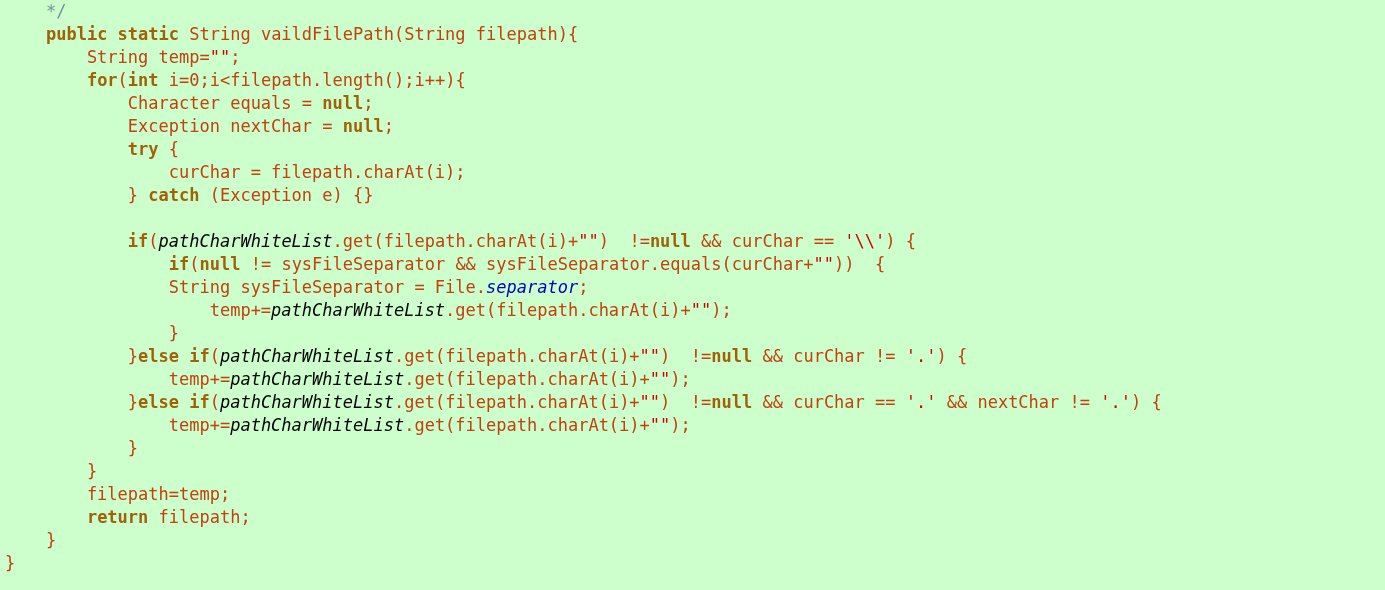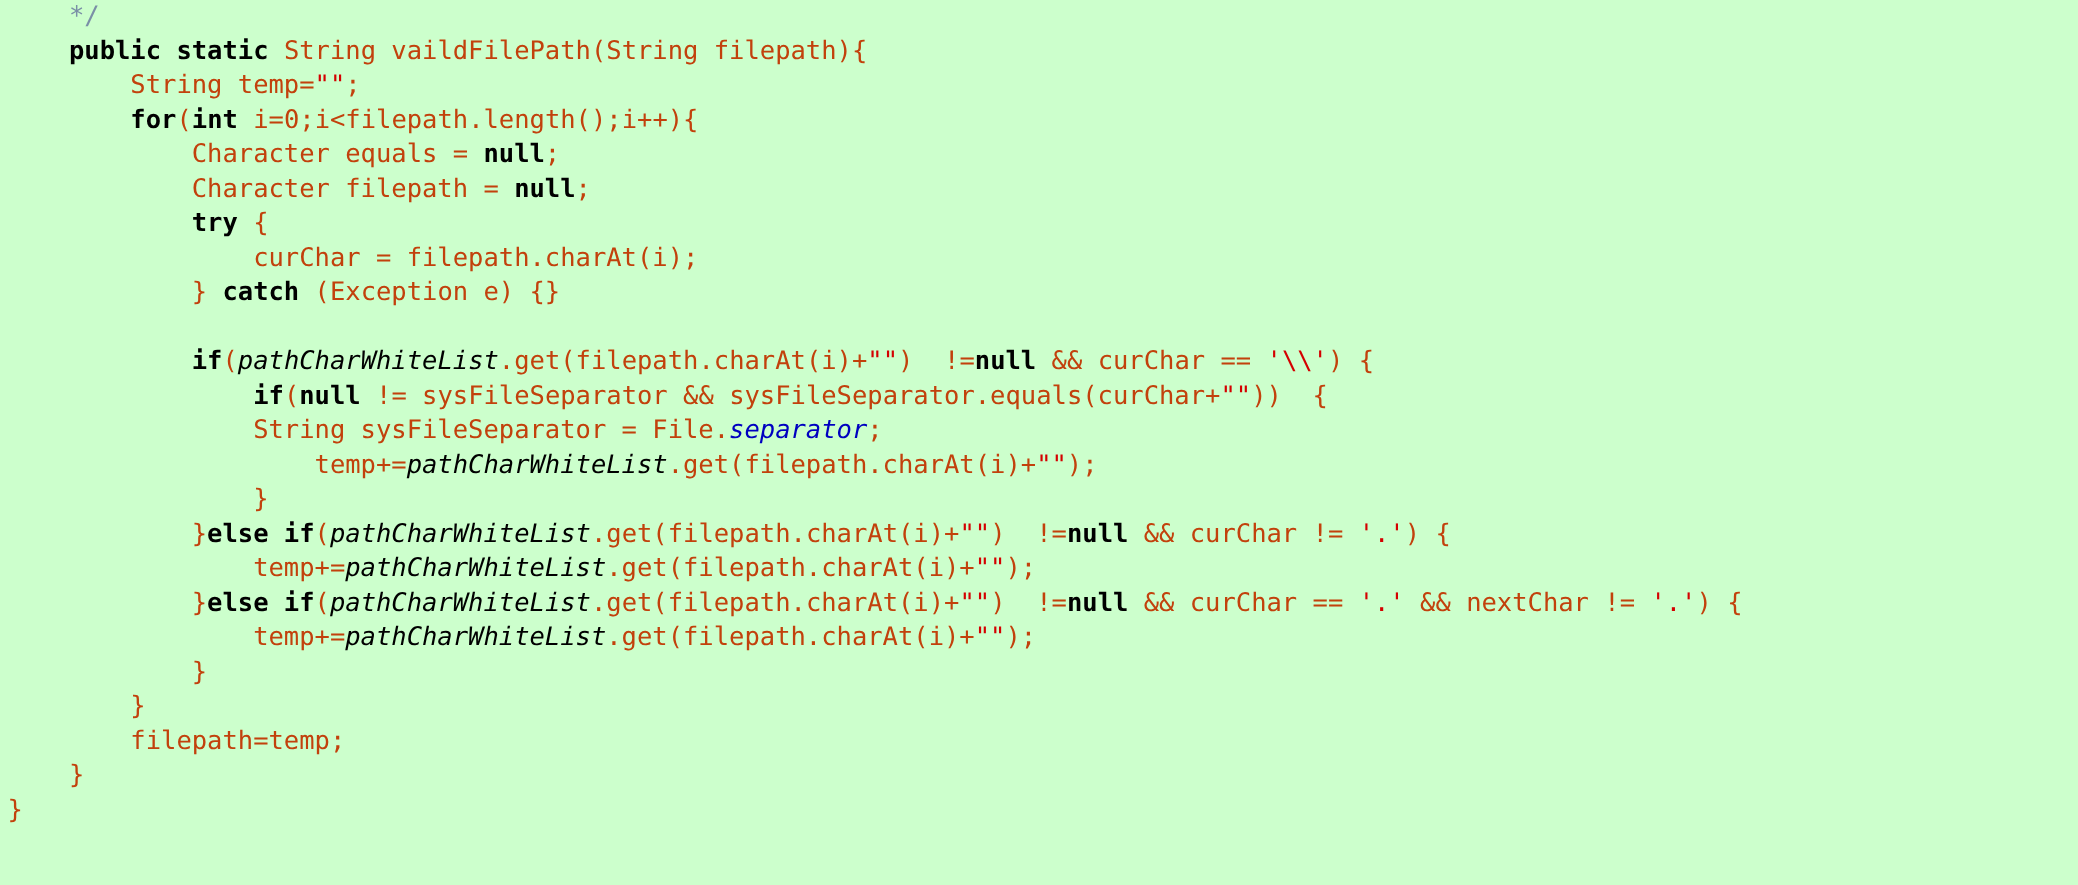--- a/index.html
+++ b/index.html
@@ -26,49 +26,50 @@
     line-height: 23px;
     font-size: 17px;
     white-space: pre;
     color: #2b2b2b;
     letter-spacing: 0px;
     padding-left: 5px;
     font-family: "DejaVu Sans Mono", "Liberation Mono", monospace;
   }
   
   .tok-plain    { color: #c2410c; }
-  .tok-keyword  { color: #000000; font-weight: bold; }
+  .tok-keyword  { color: #a16207; font-weight: bold; }
   .tok-string   { color: #d40000; }
   .tok-comment  { color: #7a8fa6; }
   .tok-field    { color: #000000; font-style: italic; }
   .tok-static   { color: #0000c0; font-style: italic; }
 </style>
 </head>
 <body style="background: rgb(204, 255, 204);">
 
 <div id="code-view" style="background: rgb(204, 255, 204);">
   <div id="code-lines">
       <div class="code-line"><span class="tok-plain">    </span><span class="tok-comment">*/</span></div>
       <div class="code-line"><span class="tok-plain">    </span><span class="tok-keyword">public static</span><span class="tok-plain"> String vaildFilePath(String filepath){</span></div>
       <div class="code-line"><span class="tok-plain">        String temp=</span><span class="tok-string">""</span><span class="tok-plain">;</span></div>
       <div class="code-line"><span class="tok-plain">        </span><span class="tok-keyword">for</span><span class="tok-plain">(</span><span class="tok-keyword">int</span><span class="tok-plain"> i=0;i&lt;filepath.length();i++){</span></div>
       <div class="code-line"><span class="tok-plain">            Character equals = </span><span class="tok-keyword">null</span><span class="tok-plain">;</span></div>
-      <div class="code-line"><span class="tok-plain">            Character filepath = </span><span class="tok-keyword">null</span><span class="tok-plain">;</span></div>
+      <div class="code-line"><span class="tok-plain">            Exception nextChar = </span><span class="tok-keyword">null</span><span class="tok-plain">;</span></div>
       <div class="code-line"><span class="tok-plain">            </span><span class="tok-keyword">try</span><span class="tok-plain"> {</span></div>
       <div class="code-line"><span class="tok-plain">                curChar = filepath.charAt(i);</span></div>
       <div class="code-line"><span class="tok-plain">            } </span><span class="tok-keyword">catch</span><span class="tok-plain"> (Exception e) {}</span></div>
       <div class="code-line">&nbsp;</div>
       <div class="code-line"><span class="tok-plain">            </span><span class="tok-keyword">if</span><span class="tok-plain">(</span><span class="tok-field">pathCharWhiteList</span><span class="tok-plain">.get(filepath.charAt(i)+</span><span class="tok-string">""</span><span class="tok-plain">)  !=</span><span class="tok-keyword">null</span><span class="tok-plain"> &amp;&amp; curChar == </span><span class="tok-string">'\\'</span><span class="tok-plain">) {</span></div>
       <div class="code-line"><span class="tok-plain">                </span><span class="tok-keyword">if</span><span class="tok-plain">(</span><span class="tok-keyword">null</span><span class="tok-plain"> != sysFileSeparator &amp;&amp; sysFileSeparator.equals(curChar+</span><span class="tok-string">""</span><span class="tok-plain">))  {</span></div>
       <div class="code-line"><span class="tok-plain">                String sysFileSeparator = File.</span><span class="tok-static">separator</span><span class="tok-plain">;</span></div>
       <div class="code-line"><span class="tok-plain">                    temp+=</span><span class="tok-field">pathCharWhiteList</span><span class="tok-plain">.get(filepath.charAt(i)+</span><span class="tok-string">""</span><span class="tok-plain">);</span></div>
       <div class="code-line"><span class="tok-plain">                }</span></div>
       <div class="code-line"><span class="tok-plain">            }</span><span class="tok-keyword">else if</span><span class="tok-plain">(</span><span class="tok-field">pathCharWhiteList</span><span class="tok-plain">.get(filepath.charAt(i)+</span><span class="tok-string">""</span><span class="tok-plain">)  !=</span><span class="tok-keyword">null</span><span class="tok-plain"> &amp;&amp; curChar != </span><span class="tok-string">'.'</span><span class="tok-plain">) {</span></div>
       <div class="code-line"><span class="tok-plain">                temp+=</span><span class="tok-field">pathCharWhiteList</span><span class="tok-plain">.get(filepath.charAt(i)+</span><span class="tok-string">""</span><span class="tok-plain">);</span></div>
       <div class="code-line"><span class="tok-plain">            }</span><span class="tok-keyword">else if</span><span class="tok-plain">(</span><span class="tok-field">pathCharWhiteList</span><span class="tok-plain">.get(filepath.charAt(i)+</span><span class="tok-string">""</span><span class="tok-plain">)  !=</span><span class="tok-keyword">null</span><span class="tok-plain"> &amp;&amp; curChar == </span><span class="tok-string">'.'</span><span class="tok-plain"> &amp;&amp; nextChar != </span><span class="tok-string">'.'</span><span class="tok-plain">) {</span></div>
       <div class="code-line"><span class="tok-plain">                temp+=</span><span class="tok-field">pathCharWhiteList</span><span class="tok-plain">.get(filepath.charAt(i)+</span><span class="tok-string">""</span><span class="tok-plain">);</span></div>
       <div class="code-line"><span class="tok-plain">            }</span></div>
       <div class="code-line"><span class="tok-plain">        }</span></div>
       <div class="code-line"><span class="tok-plain">        filepath=temp;</span></div>
+      <div class="code-line"><span class="tok-plain">        </span><span class="tok-keyword">return</span><span class="tok-plain"> filepath;</span></div>
       <div class="code-line"><span class="tok-plain">    }</span></div>
       <div class="code-line"><span class="tok-plain">}</span></div>
     </div>
 </div>
 
 </body></html>

